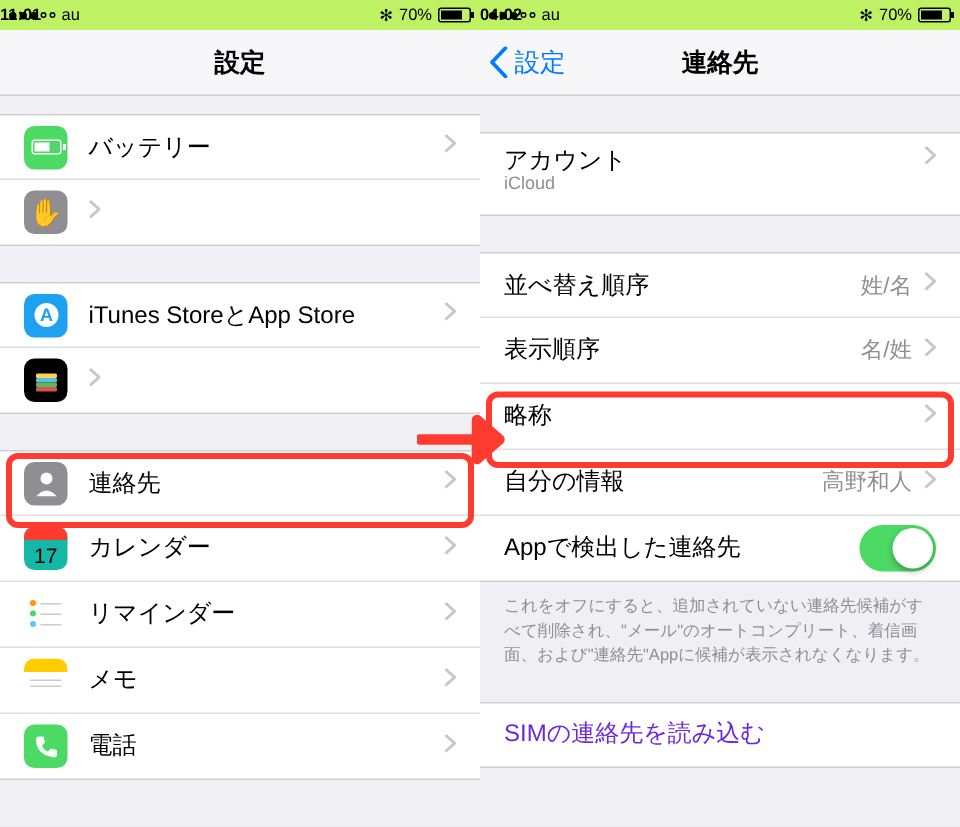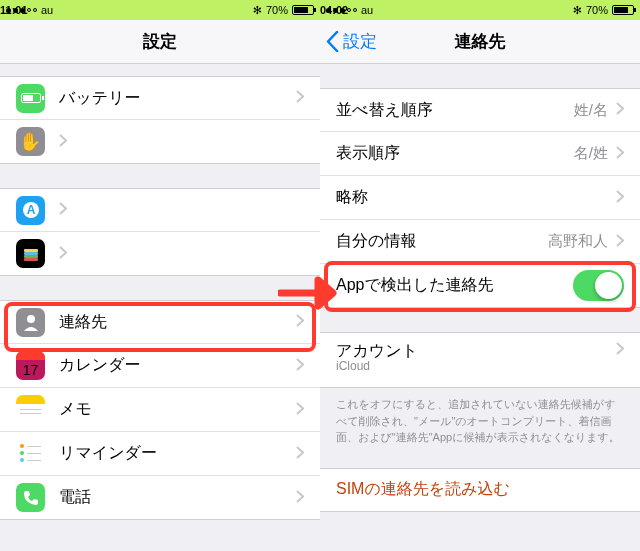--- a/index.html
+++ b/index.html
@@ -107,20 +107,21 @@
         </div>
       </div>
     <div class="group" id="g2">
         <div class="cell">
           <span class="icon" style="background:#1ea1f1">
             <svg width="20" height="20" viewBox="0 0 20 20">
               <circle cx="10" cy="10" r="8" fill="#fff"></circle>
               <text x="10" y="14" text-anchor="middle" font-size="12" fill="#1ea1f1" font-weight="bold">A</text>
             </svg>
           </span>
+          <span class="label">iTunes StoreとApp Store</span>
           <span class="chev"><svg viewBox="0 0 8 13">
               <polyline points="1,1 7,6.5 1,12" fill="none" stroke="currentColor" stroke-width="2"></polyline>
             </svg></span>
         </div>
         <div class="cell">
           <span class="icon" style="background:#000">
             <svg width="20" height="20" viewBox="0 0 20 20">
               <rect x="3" y="5" width="14" height="3" rx="1" fill="#f7d358"></rect>
               <rect x="3" y="8" width="14" height="3" rx="1" fill="#5bc0de"></rect>
               <rect x="3" y="11" width="14" height="3" rx="1" fill="#5cb85c"></rect>
@@ -140,41 +141,26 @@
               <path d="M2 18 Q9 10 16 18" fill="#fff"></path>
             </svg>
           </span>
           <span class="label">連絡先</span>
           <span class="chev"><svg viewBox="0 0 8 13">
               <polyline points="1,1 7,6.5 1,12" fill="none" stroke="currentColor" stroke-width="2"></polyline>
             </svg></span>
         </div>
         <div class="cell">
           <span class="icon" style="background:transparent;padding:0">
-            <div style="width:29px;height:29px;border-radius:7px;background:#be185d;display:flex;flex-direction:column;overflow:hidden">
+            <div style="width:29px;height:29px;border-radius:7px;background:#14b8a6;display:flex;flex-direction:column;overflow:hidden">
               <div style="height:9px;background:#ff3b30"></div>
               <div style="flex:1;display:flex;align-items:center;justify-content:center;font-size:14px;color:#000;font-weight:500">17</div>
             </div>
           </span>
           <span class="label">カレンダー</span>
-          <span class="chev"><svg viewBox="0 0 8 13">
-              <polyline points="1,1 7,6.5 1,12" fill="none" stroke="currentColor" stroke-width="2"></polyline>
-            </svg></span>
-        </div>
-        <div class="cell">
-          <span class="icon" style="background:transparent;padding:0">
-            <div style="width:29px;height:29px;border-radius:7px;background:#fff;display:flex;flex-direction:column;overflow:hidden">
-              <div style="height:9px;background:#ffcc00"></div>
-              <div style="flex:1;padding:2px 4px">
-                <div style="height:1px;background:#ccc;margin:3px 0"></div>
-                <div style="height:1px;background:#ccc;margin:3px 0"></div>
-              </div>
-            </div>
-          </span>
-          <span class="label">メモ</span>
           <span class="chev"><svg viewBox="0 0 8 13">
               <polyline points="1,1 7,6.5 1,12" fill="none" stroke="currentColor" stroke-width="2"></polyline>
             </svg></span>
         </div>
         <div class="cell">
           <span class="icon" style="background:transparent;padding:0">
             <div style="width:29px;height:29px;border-radius:7px;background:#fff;padding:5px 4px">
               <div style="display:flex;align-items:center;gap:3px;margin-bottom:3px">
                 <span style="width:4px;height:4px;border-radius:50%;background:#ff9500"></span>
                 <span style="flex:1;height:1px;background:#ccc"></span>
@@ -188,20 +174,35 @@
                 <span style="flex:1;height:1px;background:#ccc"></span>
               </div>
             </div>
           </span>
           <span class="label">リマインダー</span>
           <span class="chev"><svg viewBox="0 0 8 13">
               <polyline points="1,1 7,6.5 1,12" fill="none" stroke="currentColor" stroke-width="2"></polyline>
             </svg></span>
         </div>
         <div class="cell">
+          <span class="icon" style="background:transparent;padding:0">
+            <div style="width:29px;height:29px;border-radius:7px;background:#fff;display:flex;flex-direction:column;overflow:hidden">
+              <div style="height:9px;background:#ffcc00"></div>
+              <div style="flex:1;padding:2px 4px">
+                <div style="height:1px;background:#ccc;margin:3px 0"></div>
+                <div style="height:1px;background:#ccc;margin:3px 0"></div>
+              </div>
+            </div>
+          </span>
+          <span class="label">メモ</span>
+          <span class="chev"><svg viewBox="0 0 8 13">
+              <polyline points="1,1 7,6.5 1,12" fill="none" stroke="currentColor" stroke-width="2"></polyline>
+            </svg></span>
+        </div>
+        <div class="cell">
           <span class="icon" style="background:#4cd964">
             <svg width="18" height="18" viewBox="0 0 18 18">
               <path d="M4 2 Q2 2 2 4 Q2 14 14 16 Q16 16 16 14 L16 11 L12 10 L10 12 Q7 11 6 8 L8 6 L7 2 Z" fill="#fff"></path>
             </svg>
           </span>
           <span class="label">電話</span>
           <span class="chev"><svg viewBox="0 0 8 13">
               <polyline points="1,1 7,6.5 1,12" fill="none" stroke="currentColor" stroke-width="2"></polyline>
             </svg></span>
         </div>
@@ -237,20 +238,30 @@
       <svg viewBox="0 0 13 21">
           <polyline points="11,1 2,10.5 11,20" fill="none" stroke="#007aff" stroke-width="2.5" stroke-linecap="round" stroke-linejoin="round"></polyline>
         </svg>
       <span>設定</span>
     </div>
     <span class="nav-title">連絡先</span>
   </div>
   <div class="content">
 
     <div class="group">
+      <div class="cell tall">
+        <span class="label">アカウント</span>
+        <span class="sub">iCloud</span>
+        <span class="chev"><svg viewBox="0 0 8 13">
+              <polyline points="1,1 7,6.5 1,12" fill="none" stroke="currentColor" stroke-width="2"></polyline>
+            </svg></span>
+      </div>
+    </div>
+
+    <div class="group">
       <div class="cell">
         <span class="label">並べ替え順序</span>
         <span class="val">姓/名</span>
         <span class="chev"><svg viewBox="0 0 8 13">
               <polyline points="1,1 7,6.5 1,12" fill="none" stroke="currentColor" stroke-width="2"></polyline>
             </svg></span>
       </div>
       <div class="cell">
         <span class="label">表示順序</span>
         <span class="val">名/姓</span>
@@ -271,35 +282,25 @@
               <polyline points="1,1 7,6.5 1,12" fill="none" stroke="currentColor" stroke-width="2"></polyline>
             </svg></span>
       </div>
       <div class="cell">
         <span class="label">Appで検出した連絡先</span>
         <span class="toggle">
             <span class="knob"></span>
           </span>
       </div>
     </div>
-
-    <div class="group">
-      <div class="cell tall">
-        <span class="label">アカウント</span>
-        <span class="sub">iCloud</span>
-        <span class="chev"><svg viewBox="0 0 8 13">
-              <polyline points="1,1 7,6.5 1,12" fill="none" stroke="currentColor" stroke-width="2"></polyline>
-            </svg></span>
-      </div>
-    </div>
     <div class="footer">これをオフにすると、追加されていない連絡先候補がすべて削除され、"メール"のオートコンプリート、着信画面、および"連絡先"Appに候補が表示されなくなります。</div>
 
     <div class="group" style="margin-top:14px">
       <div class="cell">
-        <span class="label" style="color:#c2410c">SIMの連絡先を読み込む</span>
+        <span class="label" style="color:#6d28d9">SIMの連絡先を読み込む</span>
       </div>
     </div>
 
   </div>
 </div>
 
 <div class="hl hl1"></div>
 <div class="hl hl2"></div>
 <div class="arrow">
   <svg viewBox="0 0 70 38">

